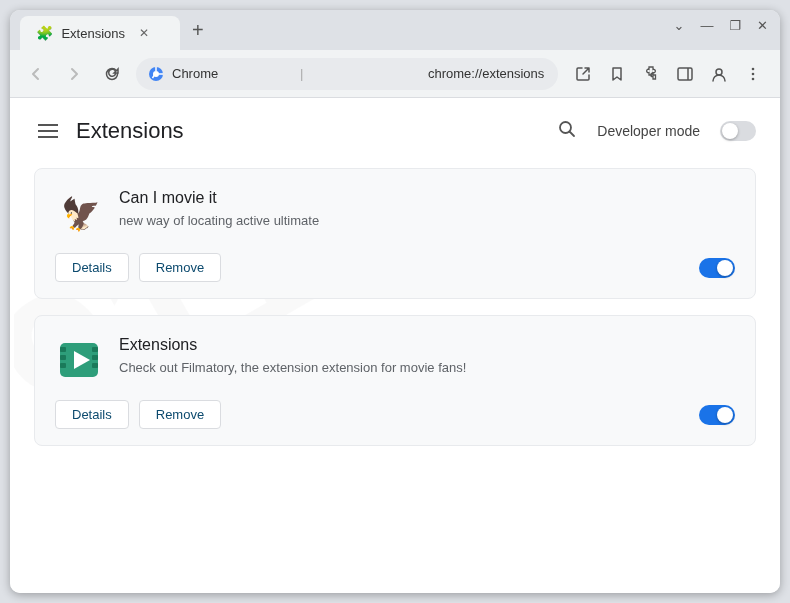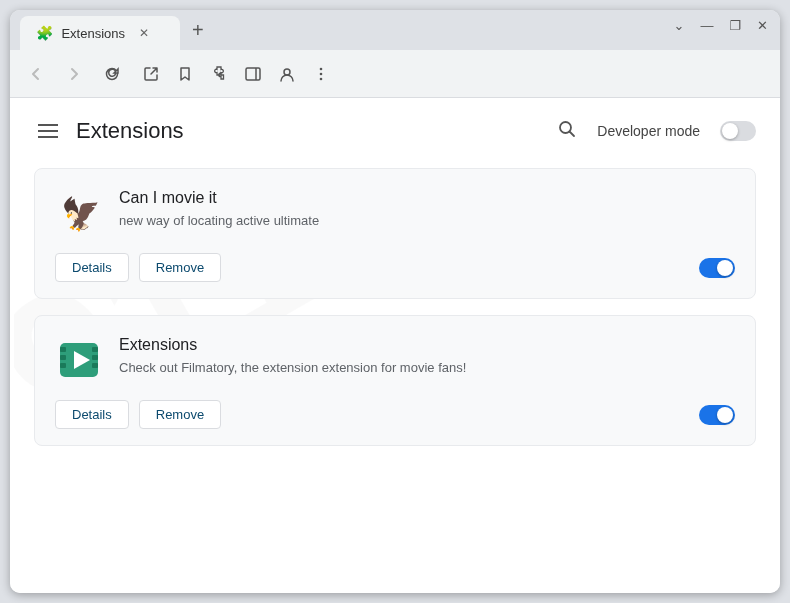--- a/index.html
+++ b/index.html
@@ -354,20 +354,31 @@
       <svg width="16" height="16" viewBox="0 0 16 16" fill="none">
         <path d="M6 3L11 8L6 13" stroke="#bbb" stroke-width="2" stroke-linecap="round" stroke-linejoin="round"></path>
       </svg>
     </button>
     <button class="nav-btn">
       <svg width="16" height="16" viewBox="0 0 16 16" fill="none">
         <path d="M13.5 8A5.5 5.5 0 1 1 8 2.5c1.8 0 3.4.87 4.4 2.2L14 3v4h-4l1.5-1.5A3.5 3.5 0 1 0 11.5 8" stroke="#555" stroke-width="1.5" stroke-linecap="round"></path>
       </svg>
     </button>
 
+    <div class="address-input-wrap">
+
+      <svg width="16" height="16" viewBox="0 0 16 16">
+        <circle cx="8" cy="8" r="7" fill="#4285f4"></circle>
+        <circle cx="8" cy="8" r="3" fill="white"></circle>
+        <path d="M8 1 L8 5 M15 8 L11 8 M4.5 12.2 L6.5 8.7" stroke="white" stroke-width="1.5"></path>
+      </svg>
+      <span class="address-text">Chrome</span>
+      <span class="address-text" style="color:#aaa;margin:0 2px">|</span>
+      <span class="address-text">chrome://extensions</span>
+    </div>
 
     <div class="toolbar-icons">
       <button class="toolbar-btn">
         <svg width="18" height="18" viewBox="0 0 18 18" fill="none">
           <path d="M15 3L9 9M15 3H11M15 3V7" stroke="#555" stroke-width="1.5" stroke-linecap="round" stroke-linejoin="round"></path>
           <path d="M8 3H4a1 1 0 0 0-1 1v10a1 1 0 0 0 1 1h10a1 1 0 0 0 1-1v-4" stroke="#555" stroke-width="1.5" stroke-linecap="round"></path>
         </svg>
       </button>
       <button class="toolbar-btn">
         <svg width="18" height="18" viewBox="0 0 18 18" fill="none">

